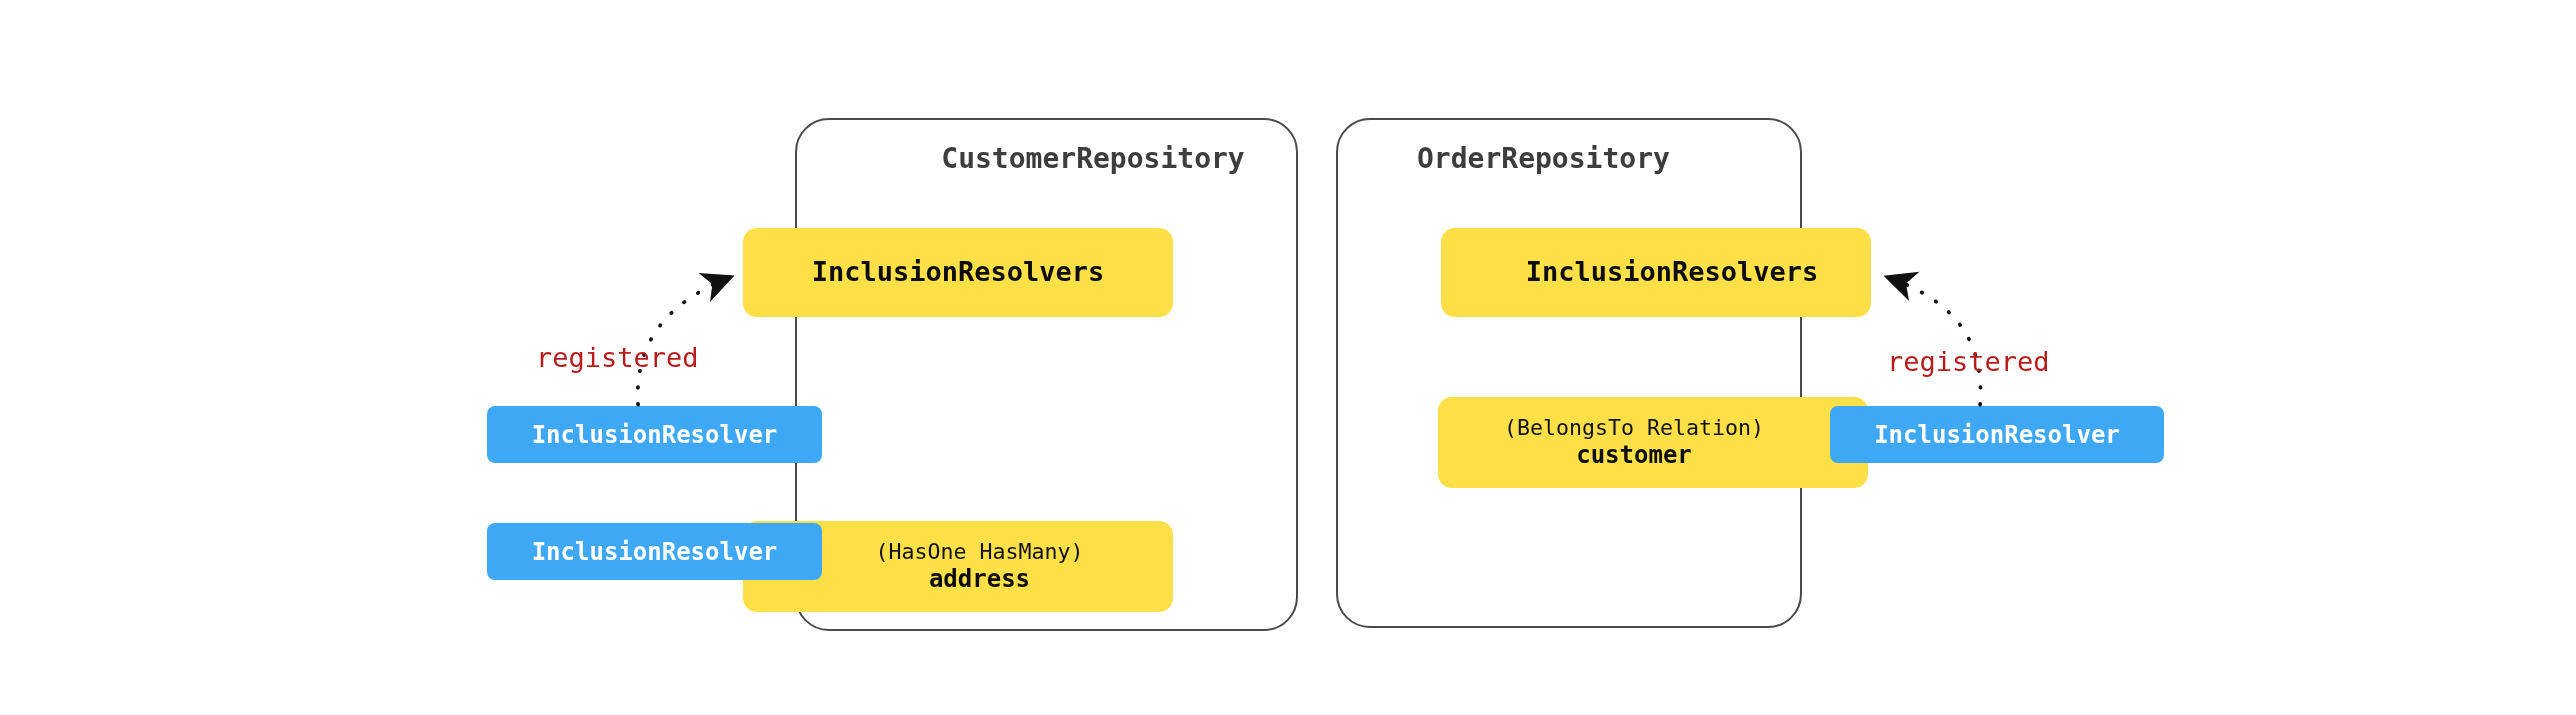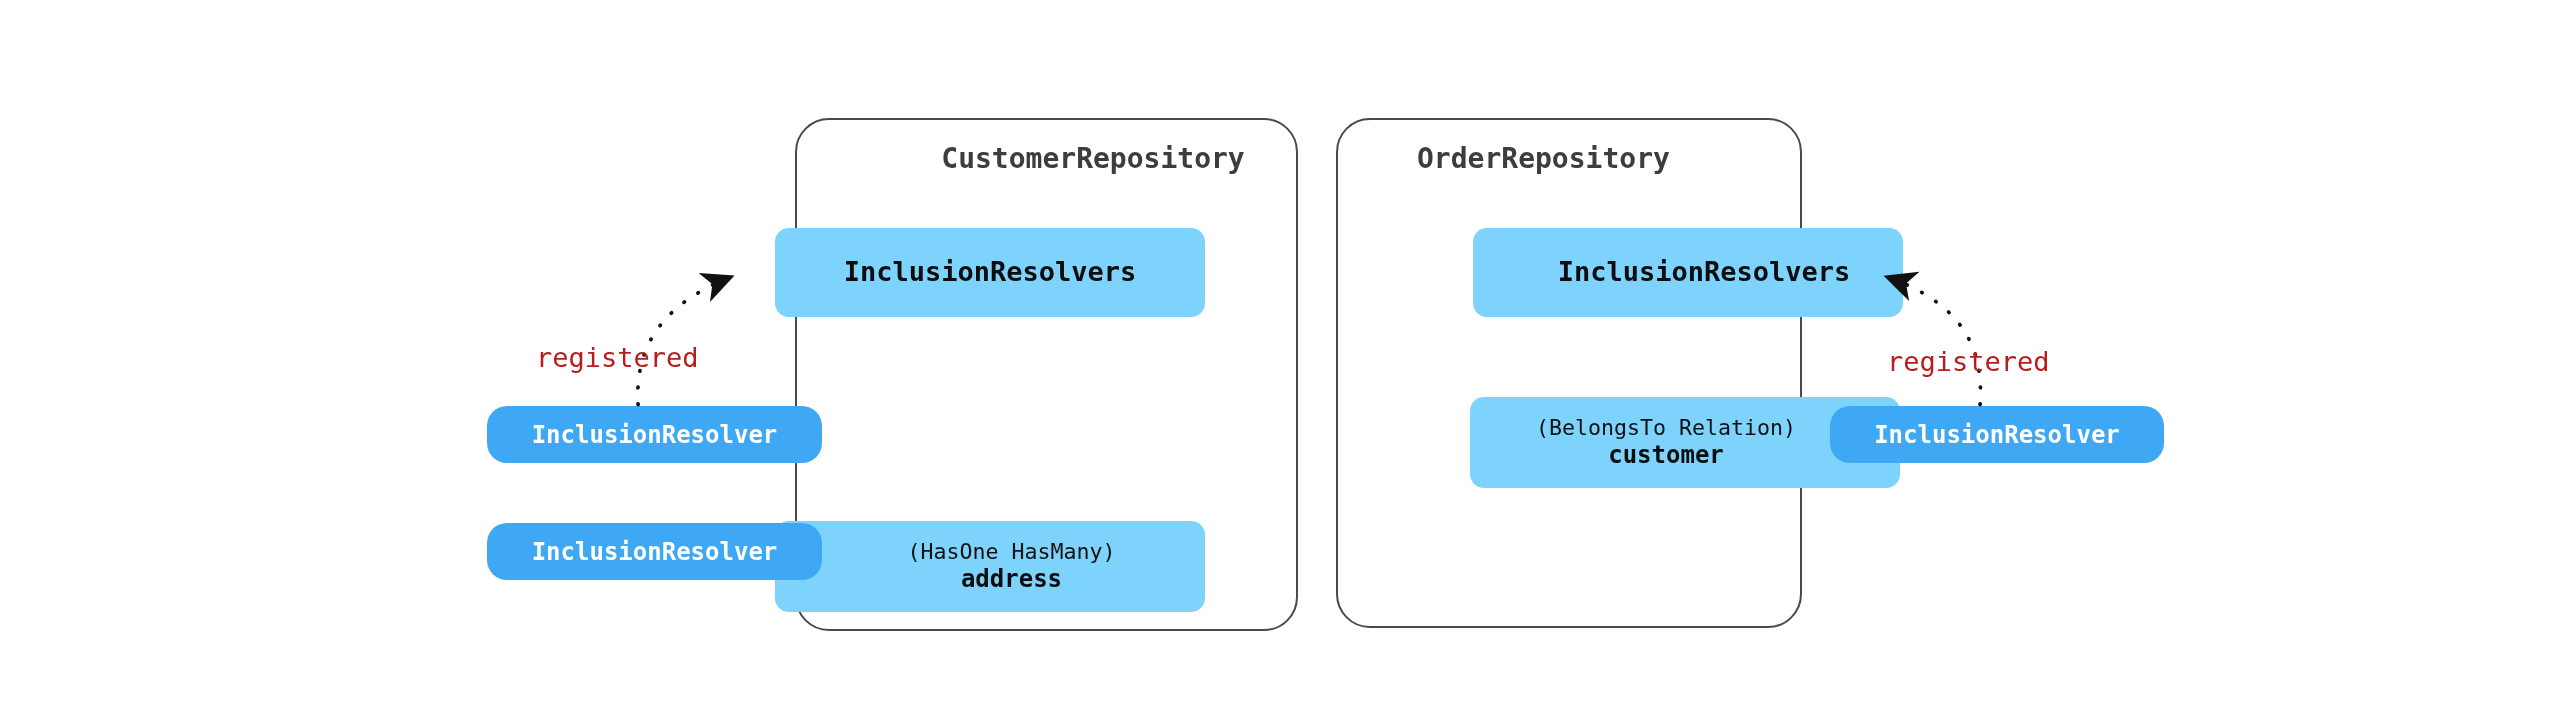--- a/index.html
+++ b/index.html
@@ -43,28 +43,27 @@
     white-space: nowrap;
   }
   .repo-title.left-align {
     text-align: left;
   }
 
   
   .ycard {
     position: absolute;
     box-sizing: border-box;
-    background: #7dd3fc;
+    background: #fde047;
     border-radius: 14px;
     display: flex;
     flex-direction: column;
     align-items: center;
     justify-content: center;
     z-index: 5;
-    margin-left: 32px;
   }
   .ycard-title {
     color: #0d0d0d;
     font-weight: bold;
     font-size: 27px;
     white-space: nowrap;
     line-height: 1.05;
   }
   .rel-kind {
     color: #111111;
@@ -84,21 +83,21 @@
   
   .ycard.rel-left   { padding-left: 43px; }
   .ycard.rel-right  { padding-right: 38px; }
   .ycard.res-right  { padding-left: 32px; }
 
   
   .bchip {
     position: absolute;
     box-sizing: border-box;
     background: #3fa8f4;
-    border-radius: 20px;
+    border-radius: 8px;
     display: flex;
     align-items: center;
     justify-content: center;
     z-index: 10;
   }
   .bchip-label {
     color: #ffffff;
     font-weight: bold;
     font-size: 24px;
     white-space: nowrap;

